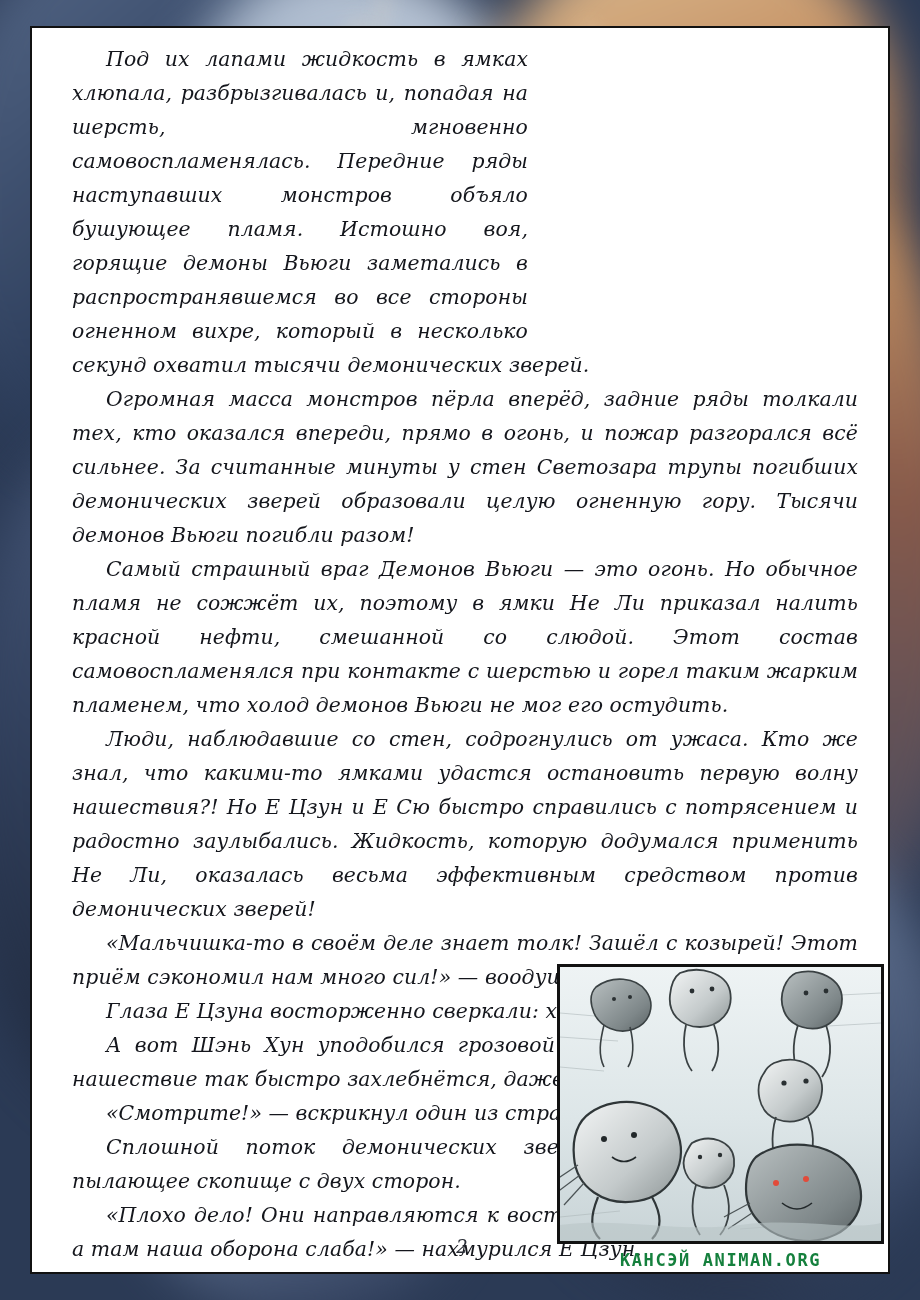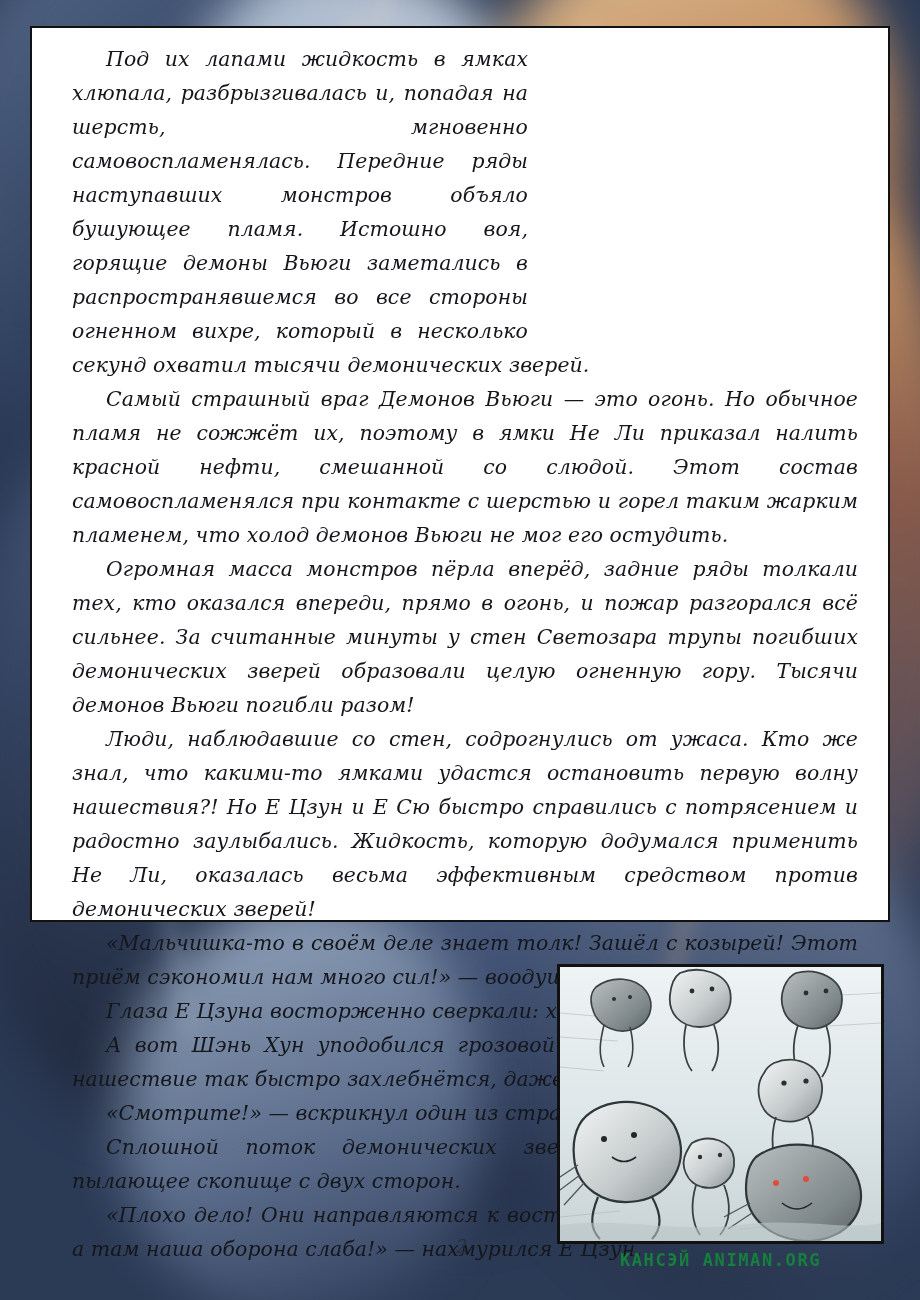--- a/index.html
+++ b/index.html
@@ -67,21 +67,21 @@
   .s3 { left: 620px; top: 20px; width: 8px; height: 240px; transform: rotate(-18deg); background:#f2e3c8;}
   .s4 { left: 700px; top: 700px; width: 7px; height: 300px; transform: rotate(14deg); background:#caa77e;}
   .s5 { left: 160px; top: 760px; width: 6px; height: 280px; transform: rotate(-12deg); background:#aab9cf;}
 
   
   #frame {
     position: absolute;
     left: 30px;
     top: 26px;
     width: 860px;
-    height: 896px;
+    height: 1248px;
     background: #ffffff;
     border: 2px solid #111111;
     box-sizing: border-box;
   }
 
   
   #text-body {
     position: absolute;
     left: 40px;
     top: 14px;
@@ -165,22 +165,22 @@
     <div class="streak s3"></div>
     <div class="streak s4"></div>
     <div class="streak s5"></div>
   </div>
 
   <div id="frame">
 
     <div id="text-body">
       <div class="wrap-shape"></div>
       <p>Под их лапами жидкость в ямках хлюпала, разбрызгивалась и, попадая на шерсть, мгновенно самовоспламенялась. Передние ряды наступавших монстров объяло бушующее пламя. Истошно воя, горящие демоны Вьюги заметались в распространявшемся во все стороны огненном вихре, который в несколько секунд охватил тысячи демонических зверей.</p>
+      <p>Огромная масса монстров пёрла вперёд, задние ряды толкали тех, кто оказался впереди, прямо в огонь, и пожар разгорался всё сильнее. За считанные минуты у стен Светозара трупы погибших демонических зверей образовали целую огненную гору. Тысячи демонов Вьюги погибли разом!</p>
       <p>Самый страшный враг Демонов Вьюги — это огонь. Но обычное пламя не сожжёт их, поэтому в ямки Не Ли приказал налить красной нефти, смешанной со слюдой. Этот состав самовоспламенялся при контакте с шерстью и горел таким жарким пламенем, что холод демонов Вьюги не мог его остудить.</p>
-      <p>Огромная масса монстров пёрла вперёд, задние ряды толкали тех, кто оказался впереди, прямо в огонь, и пожар разгорался всё сильнее. За считанные минуты у стен Светозара трупы погибших демонических зверей образовали целую огненную гору. Тысячи демонов Вьюги погибли разом!</p>
       <p>Люди, наблюдавшие со стен, содрогнулись от ужаса. Кто же знал, что какими-то ямками удастся остановить первую волну нашествия?! Но Е Цзун и Е Сю быстро справились с потрясением и радостно заулыбались. Жидкость, которую додумался применить Не Ли, оказалась весьма эффективным средством против демонических зверей!</p>
       <p>«Мальчишка-то в своём деле знает толк! Зашёл с козырей! Этот приём сэкономил нам много сил!» — воодушевлённо воскликнул Е Сю.</p>
       <p>Глаза Е Цзуна восторженно сверкали: хорошо сработано, Не Ли!</p>
       <p>А вот Шэнь Хун уподобился грозовой туче. Не думал он, что нашествие так быстро захлебнётся, даже не добравшись до стен!</p>
       <p>«Смотрите!» — вскрикнул один из стражников, указывая вдаль.</p>
       <p>Сплошной поток демонических зверей разделился, огибая пылающее скопище с двух сторон.</p>
       <p>«Плохо дело! Они направляются к восточной и западной стенам, а там наша оборона слаба!» — нахмурился Е Цзун.</p>
     </div>
 
     <div id="illustration">

